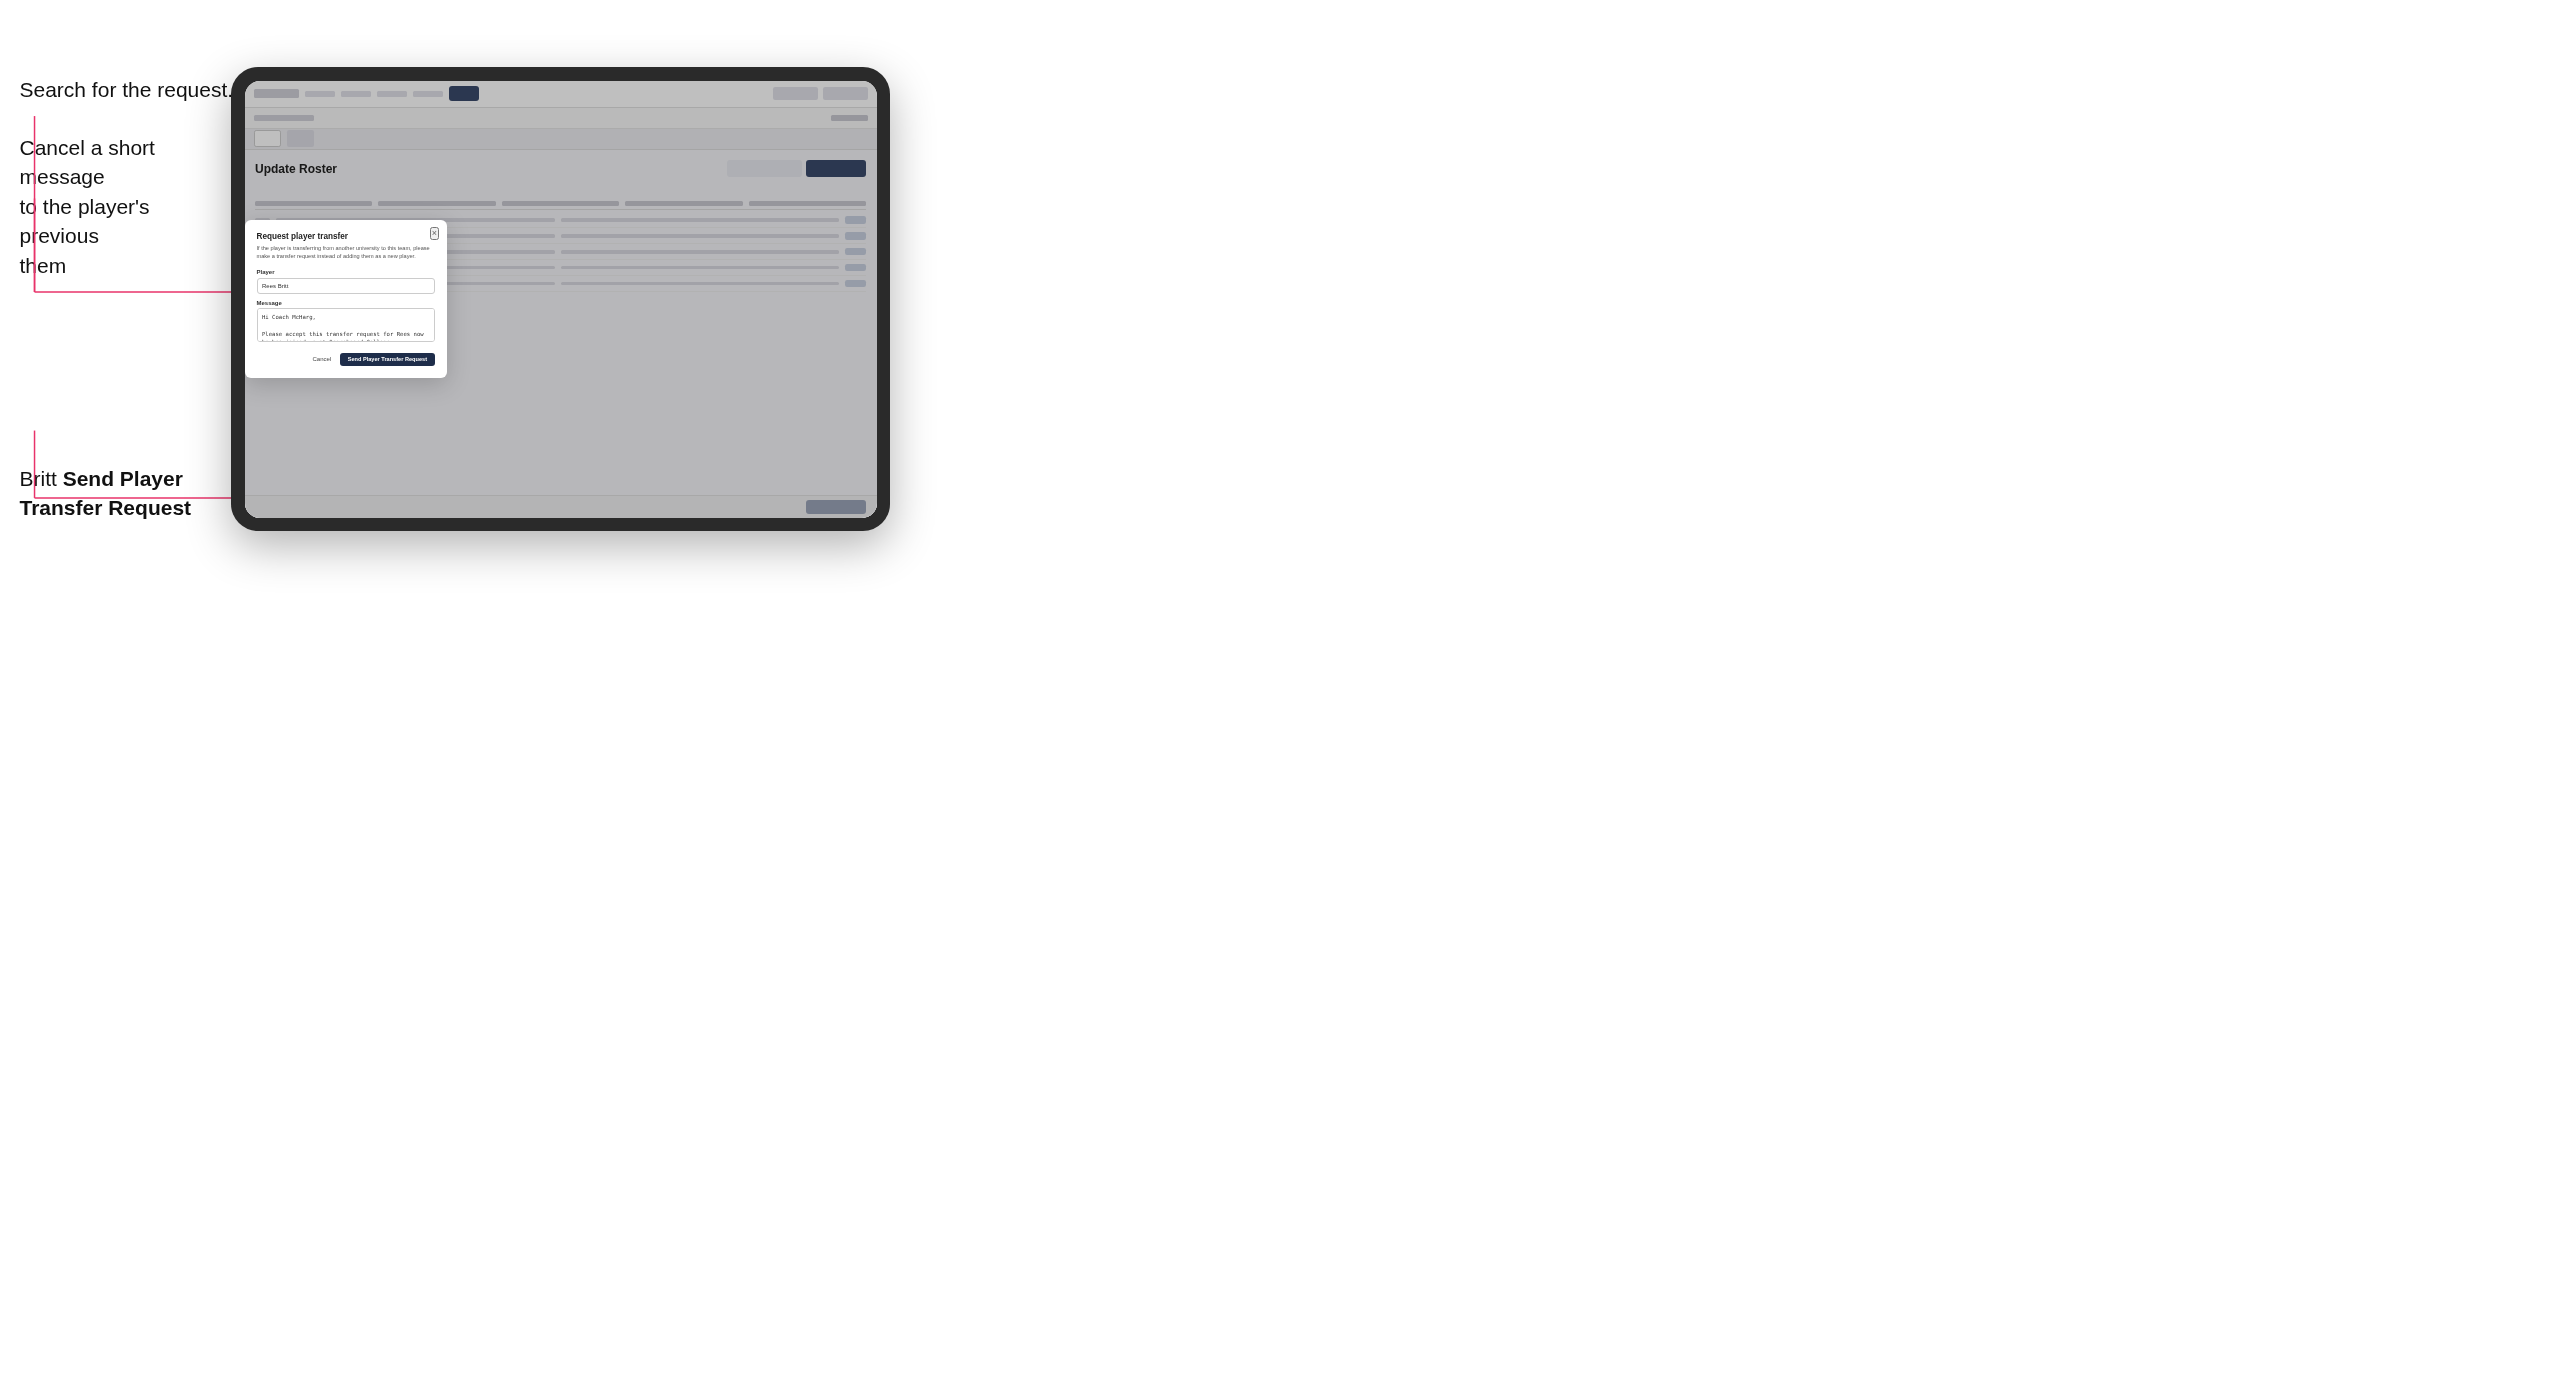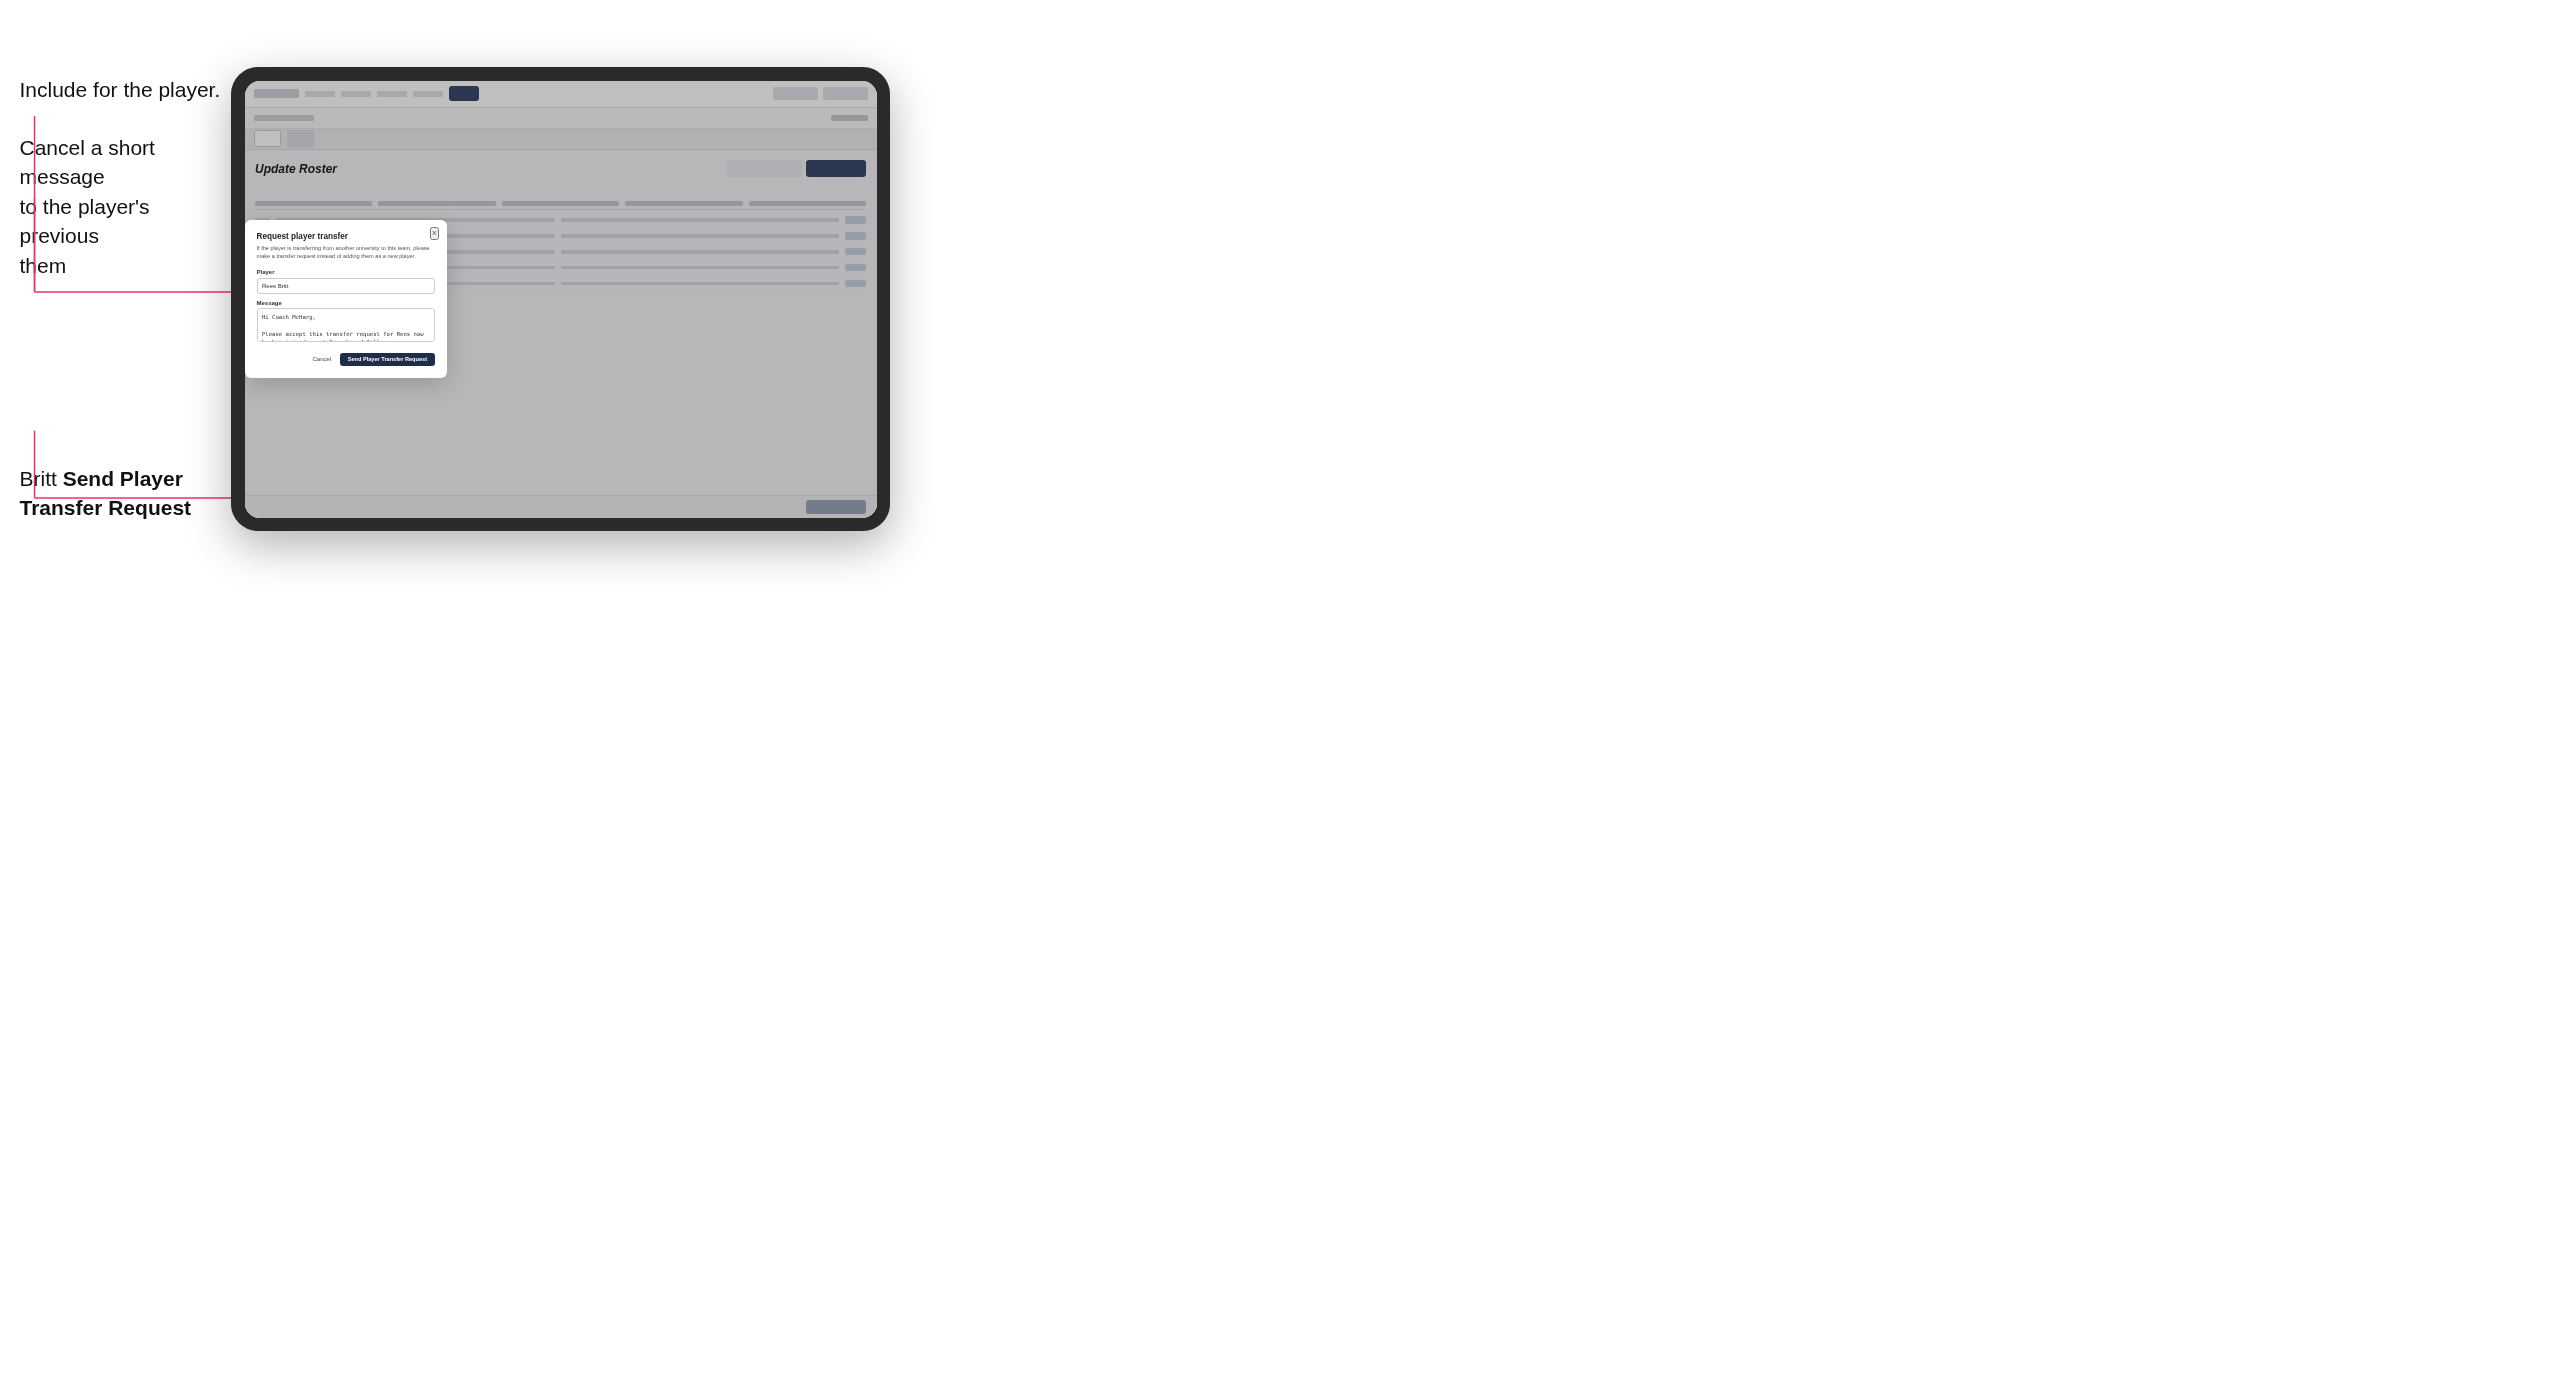--- a/index.html
+++ b/index.html
@@ -170,21 +170,20 @@
       position: absolute;
       top: 69px; left: 0; right: 0; bottom: 0;
       background: #f5f5f8;
       padding: 12px 10.5px;
     }
     .main-title {
       font-size: 12px;
       font-weight: 600;
       color: #222;
       margin-bottom: 9px;
-      font-style: italic;
     }
     .main-action-btns {
       position: absolute;
       top: 10.5px; right: 10.5px;
       display: flex;
       gap: 4.5px;
     }
     .btn-ghost-main {
       width: 75px;
       height: 16.5px;
@@ -354,21 +353,21 @@
       border-radius: 3px;
       font-size: 5.6px;
       font-weight: 600;
       padding: 3.7px 7.5px;
       cursor: pointer;
     }
   </style>
 </head>
 <body>
 
-<div class="annotation-search">Include for the player.</div>
+<div class="annotation-search">Search for the request.</div>
 
 <div class="annotation-message">
   <span>Cancel a short message</span><br>
   <span>to the player's previous</span><br>
   <span>them</span>
 </div>
 
 <div class="annotation-click">
   <span>Britt </span><strong>Send Player Transfer Request</strong>
 </div>

